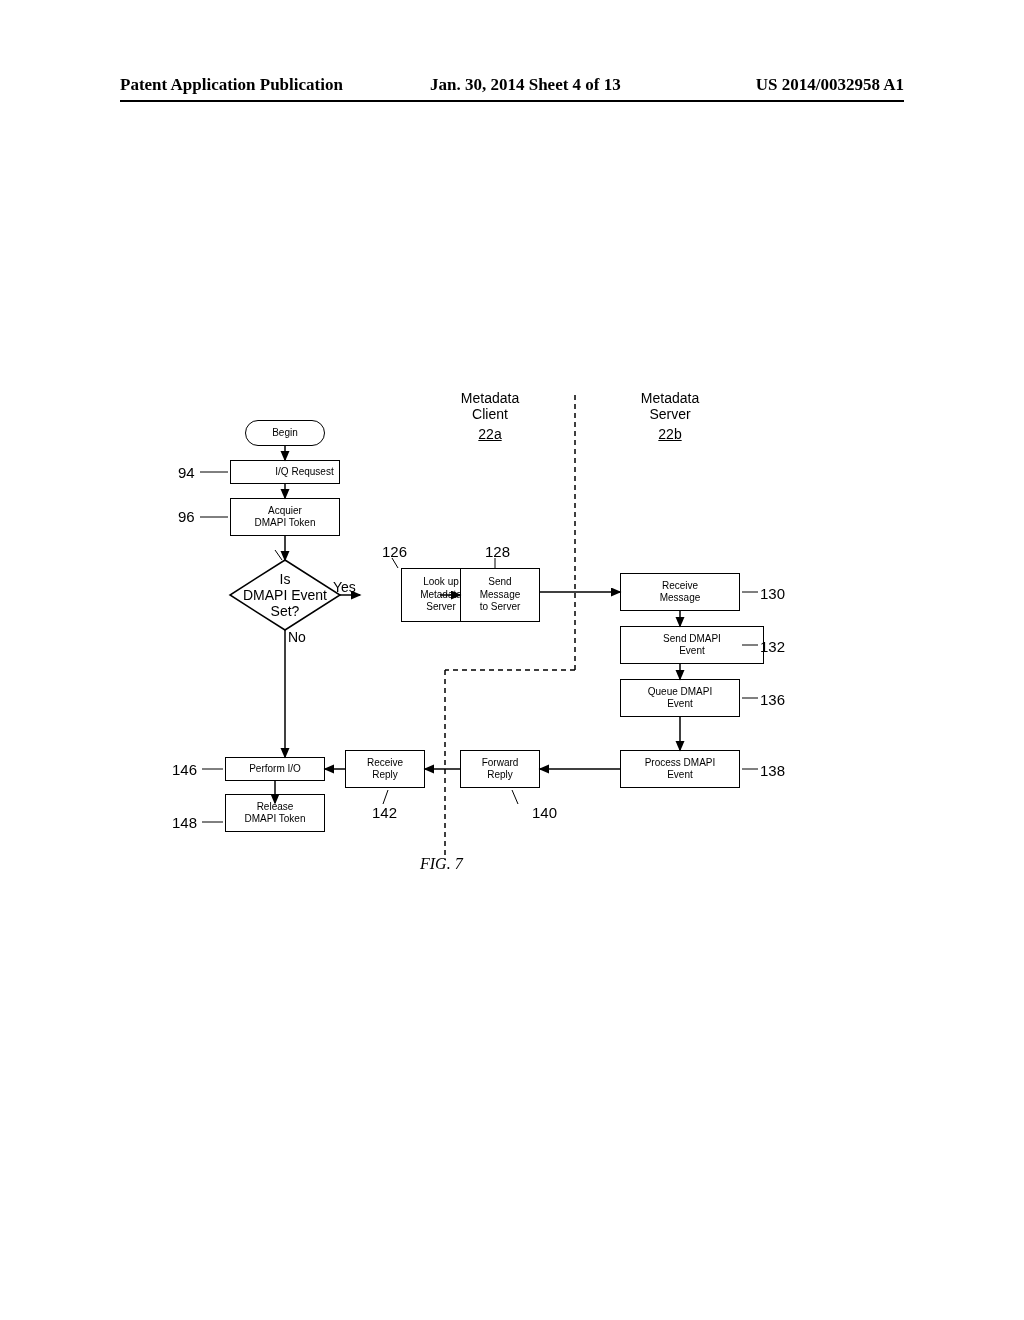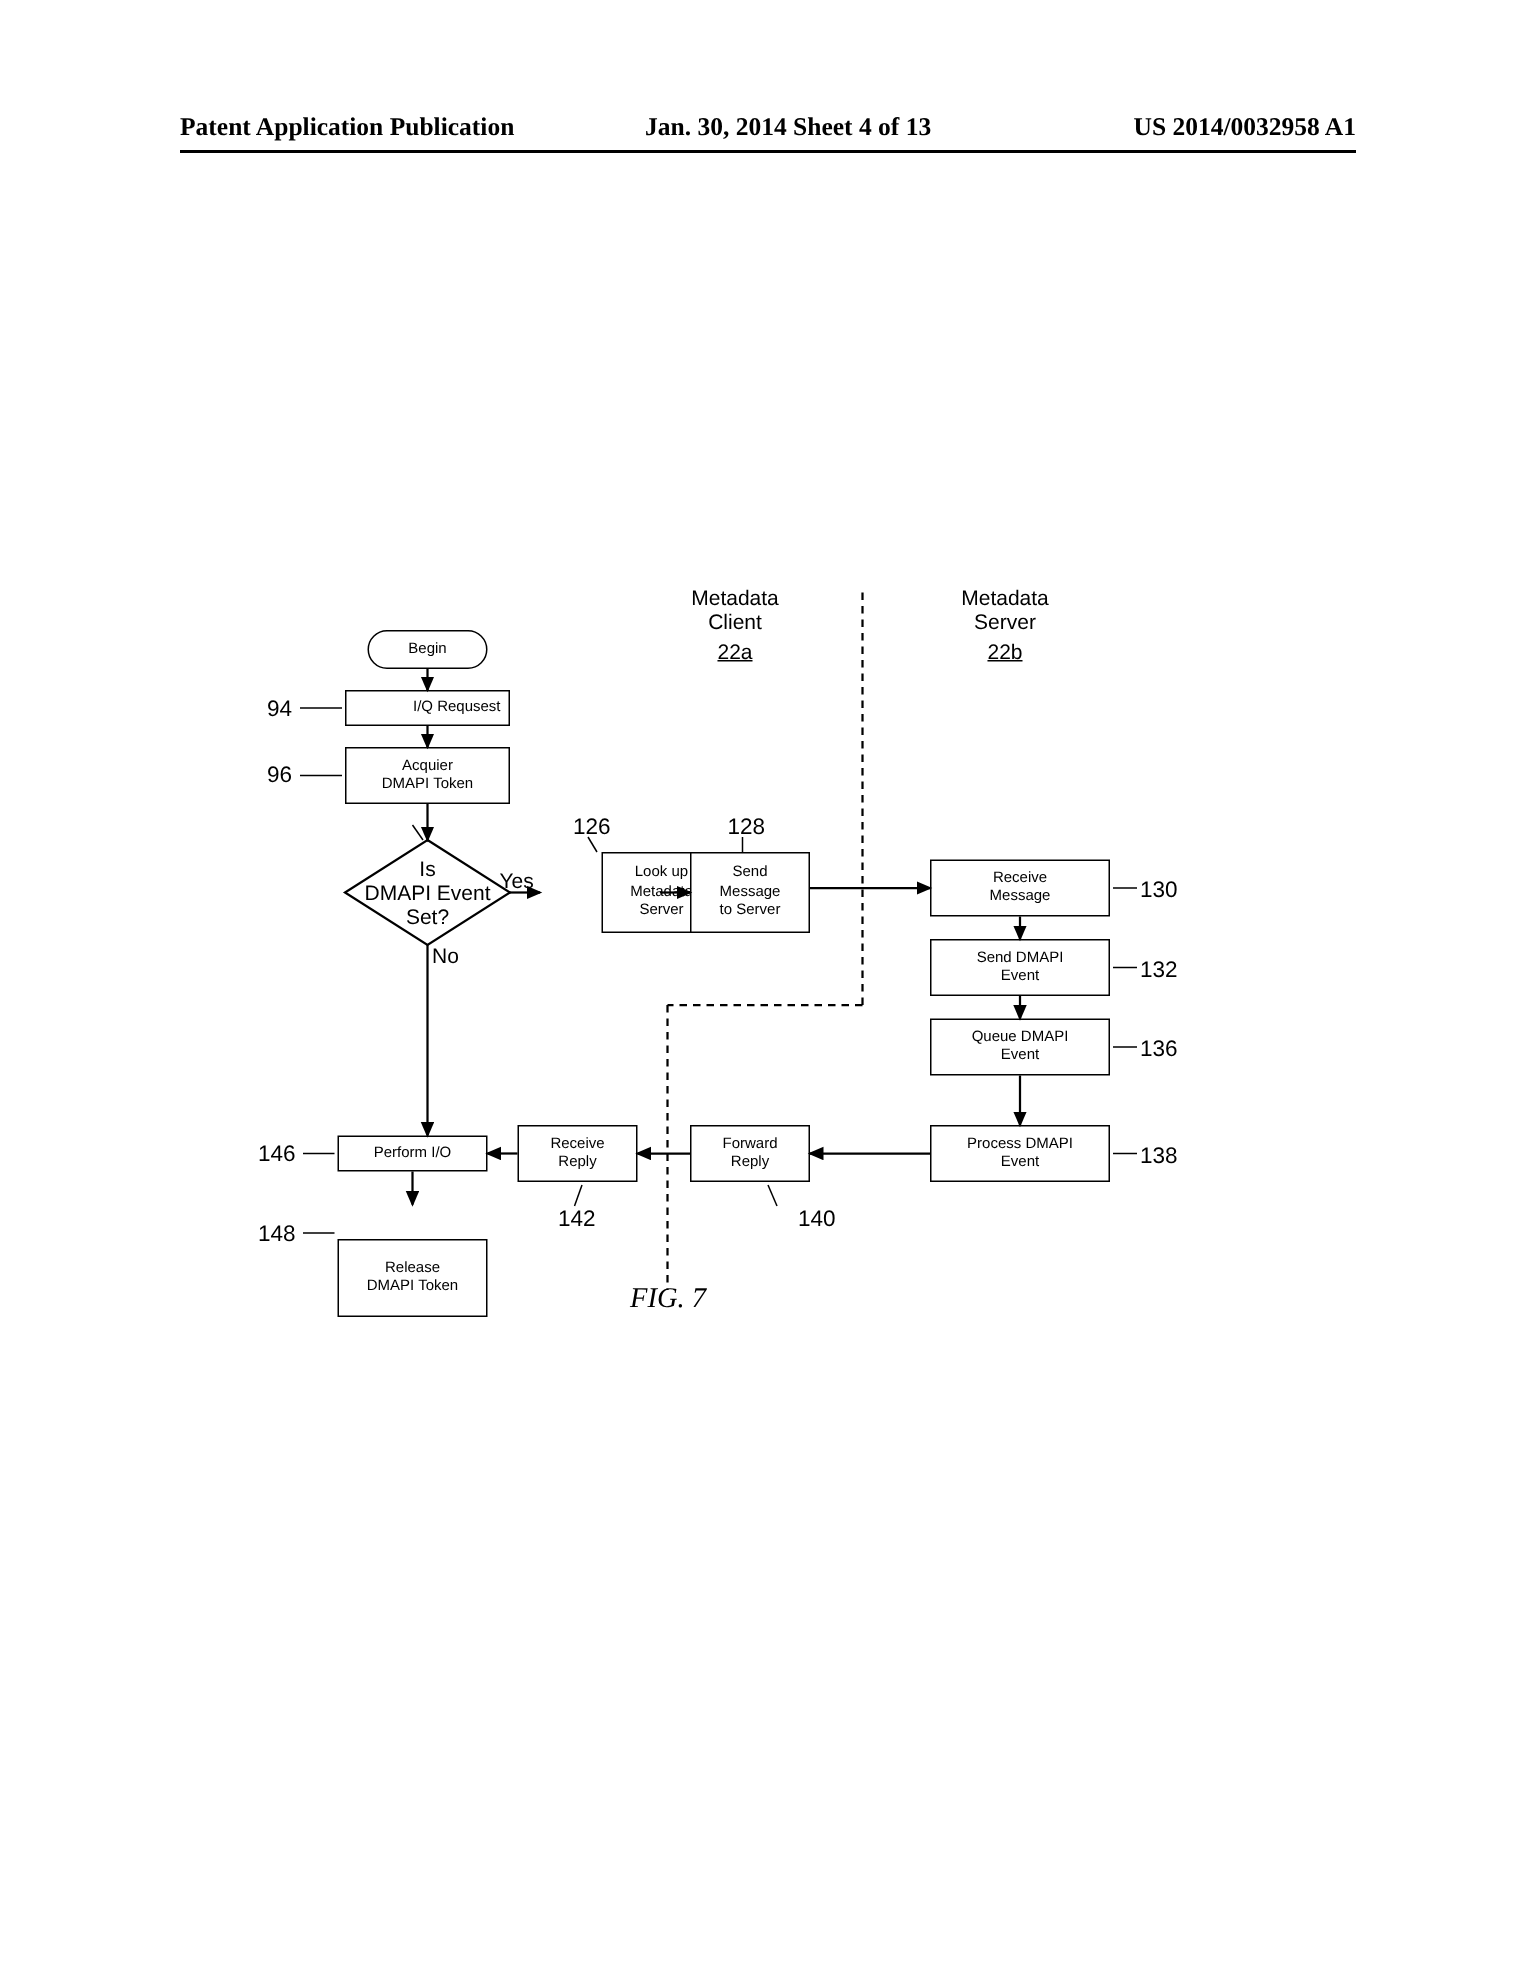--- a/index.html
+++ b/index.html
@@ -61,21 +61,21 @@
   .ref {
     position: absolute;
     font-family: Arial, Helvetica, sans-serif;
     font-size: 15px;
   }
   .underline { text-decoration: underline; }
   .fig-caption {
     position: absolute;
     font-family: "Times New Roman", Times, serif;
     font-style: italic;
-    font-size: 19px;
+    font-size: 16px;
   }
   svg.connectors {
     position: absolute;
     top: 0; left: 0;
     width: 720px; height: 510px;
     overflow: visible;
   }
   .svg-text{
     font-family: Arial, Helvetica, sans-serif;
     font-size:14px;
@@ -104,33 +104,33 @@
   <div class="box" style="left:70px; top:70px; width:110px; height:24px;padding-left:39px;">I/Q Requsest</div>
 
   <div class="box" style="left:70px; top:108px; width:110px; height:38px;">Acquier<br>DMAPI Token</div>
 
   <div class="box" style="left:200px; top:178px; width:80px; height:54px;margin-left:41px;">Look up<br>Metadata<br>Server</div>
 
   <div class="box" style="left:300px; top:178px; width:80px; height:54px;">Send<br>Message<br>to Server</div>
 
   <div class="box" style="left:460px; top:183px; width:120px; height:38px;">Receive<br>Message</div>
 
-  <div class="box" style="left:460px; top:236px; width:120px; height:38px;">Send DMAPI<br>Event</div>
+  <div class="box" style="left:460px; top:236px; width:144px; height:38px;">Send DMAPI<br>Event</div>
 
   <div class="box" style="left:460px; top:289px; width:120px; height:38px;">Queue DMAPI<br>Event</div>
 
   <div class="box" style="left:460px; top:360px; width:120px; height:38px;">Process DMAPI<br>Event</div>
 
   <div class="box" style="left:300px; top:360px; width:80px; height:38px;">Forward<br>Reply</div>
 
   <div class="box" style="left:185px; top:360px; width:80px; height:38px;">Receive<br>Reply</div>
 
   <div class="box" style="left:65px; top:367px; width:100px; height:24px;">Perform I/O</div>
 
-  <div class="box" style="left:65px; top:436px; width:100px; height:52px;">Release<br>DMAPI Token</div>
+  <div class="box" style="left:65px; top:404px; width:100px; height:38px;">Release<br>DMAPI Token</div>
 
   <div class="ref" style="left:18px; top:74px;">94</div>
   <div class="ref" style="left:18px; top:118px;">96</div>
   <div class="ref" style="left:222px; top:153px;">126</div>
   <div class="ref" style="left:325px; top:153px;">128</div>
   <div class="ref" style="left:600px; top:195px;">130</div>
   <div class="ref" style="left:600px; top:248px;">132</div>
   <div class="ref" style="left:600px; top:301px;">136</div>
   <div class="ref" style="left:600px; top:372px;">138</div>
   <div class="ref" style="left:352px; top:414px;margin-left:20px;">140</div>

